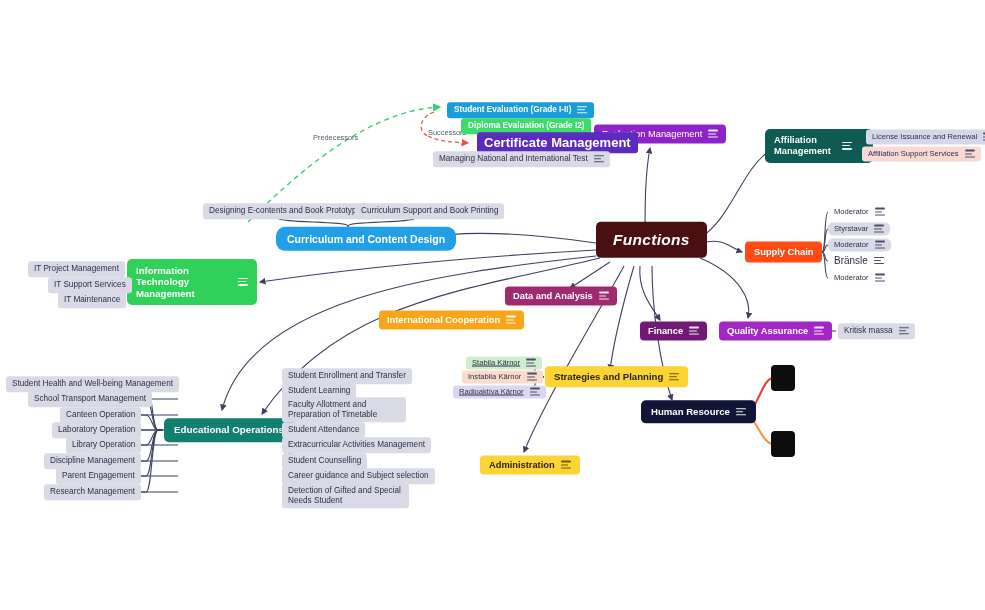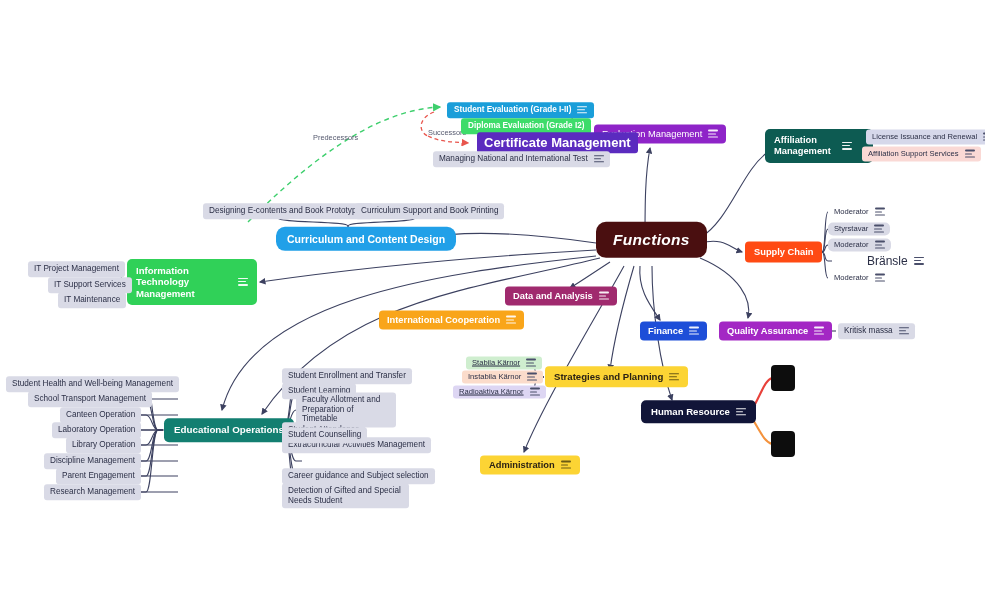--- a/index.html
+++ b/index.html
@@ -27,21 +27,21 @@
     font-size:8.2px;
     padding:3px 6px;border-radius:3px;
   }
   .chip.wrap{white-space:normal;}
   .mid{
     color:#ffffff;font-size:9.3px;font-weight:400;
     padding:4px 8px;border-radius:4px;margin-left:8px;
   }
   .root{
     font-size:15.5px;font-weight:700;font-style:italic;color:#ffffff;
-    padding:9px 17px;border-radius:10px;
+    padding:9px 17px;border-radius:5px;
     letter-spacing:.3px;
   }
 
   
   .ham{display:inline-block;width:10px;height:8px;position:relative;flex:0 0 auto;}
   .ham i{position:absolute;left:0;height:1.2px;border-radius:1px;background:currentColor;display:block;}
   .ham i:nth-child(1){top:0;width:10px;}
   .ham i:nth-child(2){top:3.2px;width:7.5px;}
   .ham i:nth-child(3){top:6.4px;width:10px;}
   .ham.dark{color:#4a4f6b;}
@@ -281,21 +281,21 @@
       </span>
   </div>
   <div class="node" style="left:828px;top:245px;background:#d9dae6;color:#2b2f46;font-size:7.6px;padding:2px 6px;transform:translateY(-50%);">
     <span class="lbl">Moderator</span>
     <span class="ham dark">
         <i></i>
         <i></i>
         <i></i>
       </span>
   </div>
-  <div class="node" style="left:828px;top:261px;background:#ffffff;color:#2b2f46;font-size:12px;padding:2px 6px;transform:translateY(-50%);margin-left:33px;">
+  <div class="node" style="left:828px;top:261px;background:#ffffff;color:#2b2f46;font-size:10px;padding:2px 6px;transform:translateY(-50%);">
     <span class="lbl">Bränsle</span>
     <span class="ham dark">
         <i></i>
         <i></i>
         <i></i>
       </span>
   </div>
   <div class="node" style="left:828px;top:278px;background:#ffffff;color:#2b2f46;font-size:7.6px;padding:2px 6px;transform:translateY(-50%);">
     <span class="lbl">Moderator</span>
     <span class="ham dark">
@@ -344,21 +344,21 @@
 
   <div class="node" style="left:379px;top:320px;background:#f9a51a;color:#fff;font-size:9.3px;font-weight:700;padding:4px 8px;border-radius:4px;transform:translateY(-50%);">
     <span class="lbl">International Cooperation</span>
     <span class="ham light">
         <i></i>
         <i></i>
         <i></i>
       </span>
   </div>
 
-  <div class="node" style="left:640px;top:331px;background:#1d4ed8;color:#fff;font-size:9.3px;font-weight:700;padding:4px 8px;border-radius:4px;transform:translateY(-50%);">
+  <div class="node" style="left:640px;top:331px;background:#701a75;color:#fff;font-size:9.3px;font-weight:700;padding:4px 8px;border-radius:4px;transform:translateY(-50%);">
     <span class="lbl">Finance</span>
     <span class="ham light">
         <i></i>
         <i></i>
         <i></i>
       </span>
   </div>
 
   <div class="node" style="left:719px;top:331px;background:#a327c4;color:#fff;font-size:9.3px;font-weight:700;padding:4px 8px;border-radius:4px;transform:translateY(-50%);">
     <span class="lbl">Quality Assurance</span>
@@ -462,30 +462,30 @@
   <div class="node chip" style="left:44px;top:492px;transform:translateY(-50%);">
     <span class="lbl">Research Management</span>
   </div>
 
   <div class="node chip" style="left:282px;top:376px;transform:translateY(-50%);">
     <span class="lbl">Student Enrollment and Transfer</span>
   </div>
   <div class="node chip" style="left:282px;top:391px;transform:translateY(-50%);">
     <span class="lbl">Student Learning</span>
   </div>
-  <div class="node chip wrap" style="left:296px;top:410px;width:100px;transform:translateY(-50%);">
+  <div class="node chip wrap" style="left:282px;top:410px;width:124px;transform:translateY(-50%);">
     <span class="lbl">Faculty Allotment and Preparation of Timetable</span>
   </div>
   <div class="node chip" style="left:282px;top:430px;transform:translateY(-50%);">
     <span class="lbl">Student Attendance</span>
   </div>
   <div class="node chip" style="left:282px;top:445px;transform:translateY(-50%);">
     <span class="lbl">Extracurricular Activities Management</span>
   </div>
-  <div class="node chip" style="left:282px;top:435px;transform:translateY(-50%);">
+  <div class="node chip" style="left:282px;top:461px;transform:translateY(-50%);">
     <span class="lbl">Student Counselling</span>
   </div>
   <div class="node chip" style="left:282px;top:476px;transform:translateY(-50%);">
     <span class="lbl">Career guidance and Subject selection</span>
   </div>
   <div class="node chip wrap" style="left:282px;top:496px;width:127px;transform:translateY(-50%);">
     <span class="lbl">Detection of Gifted and Special Needs Student</span>
   </div>
 
 </div>

